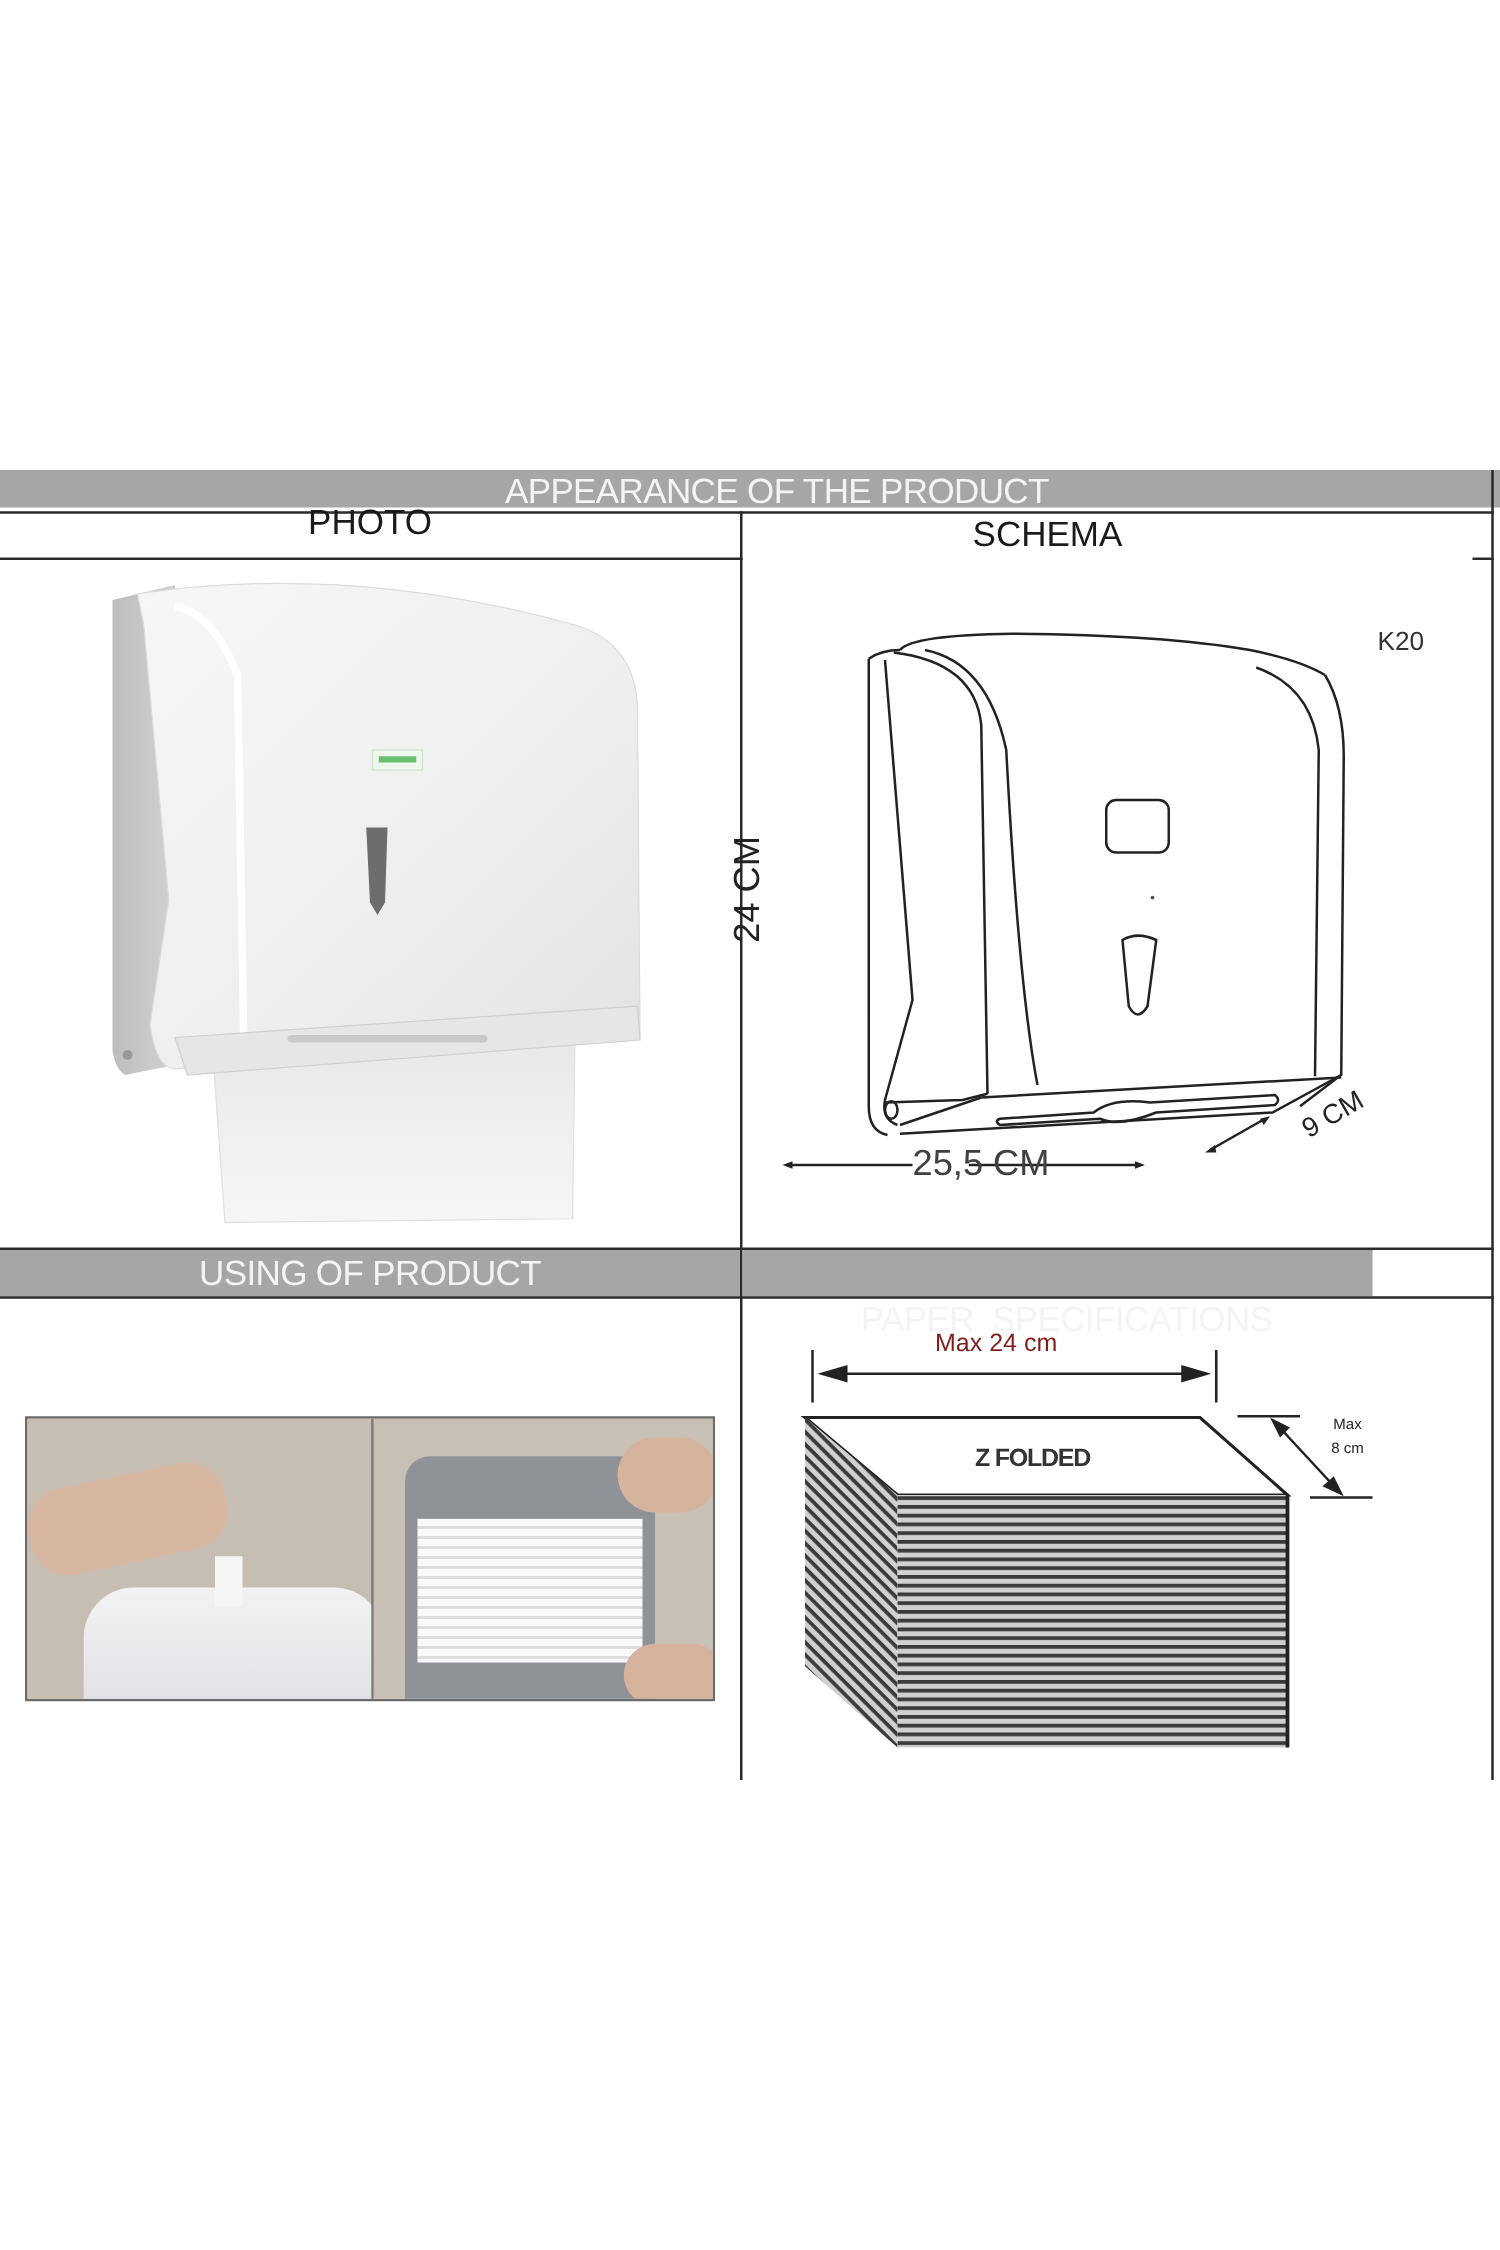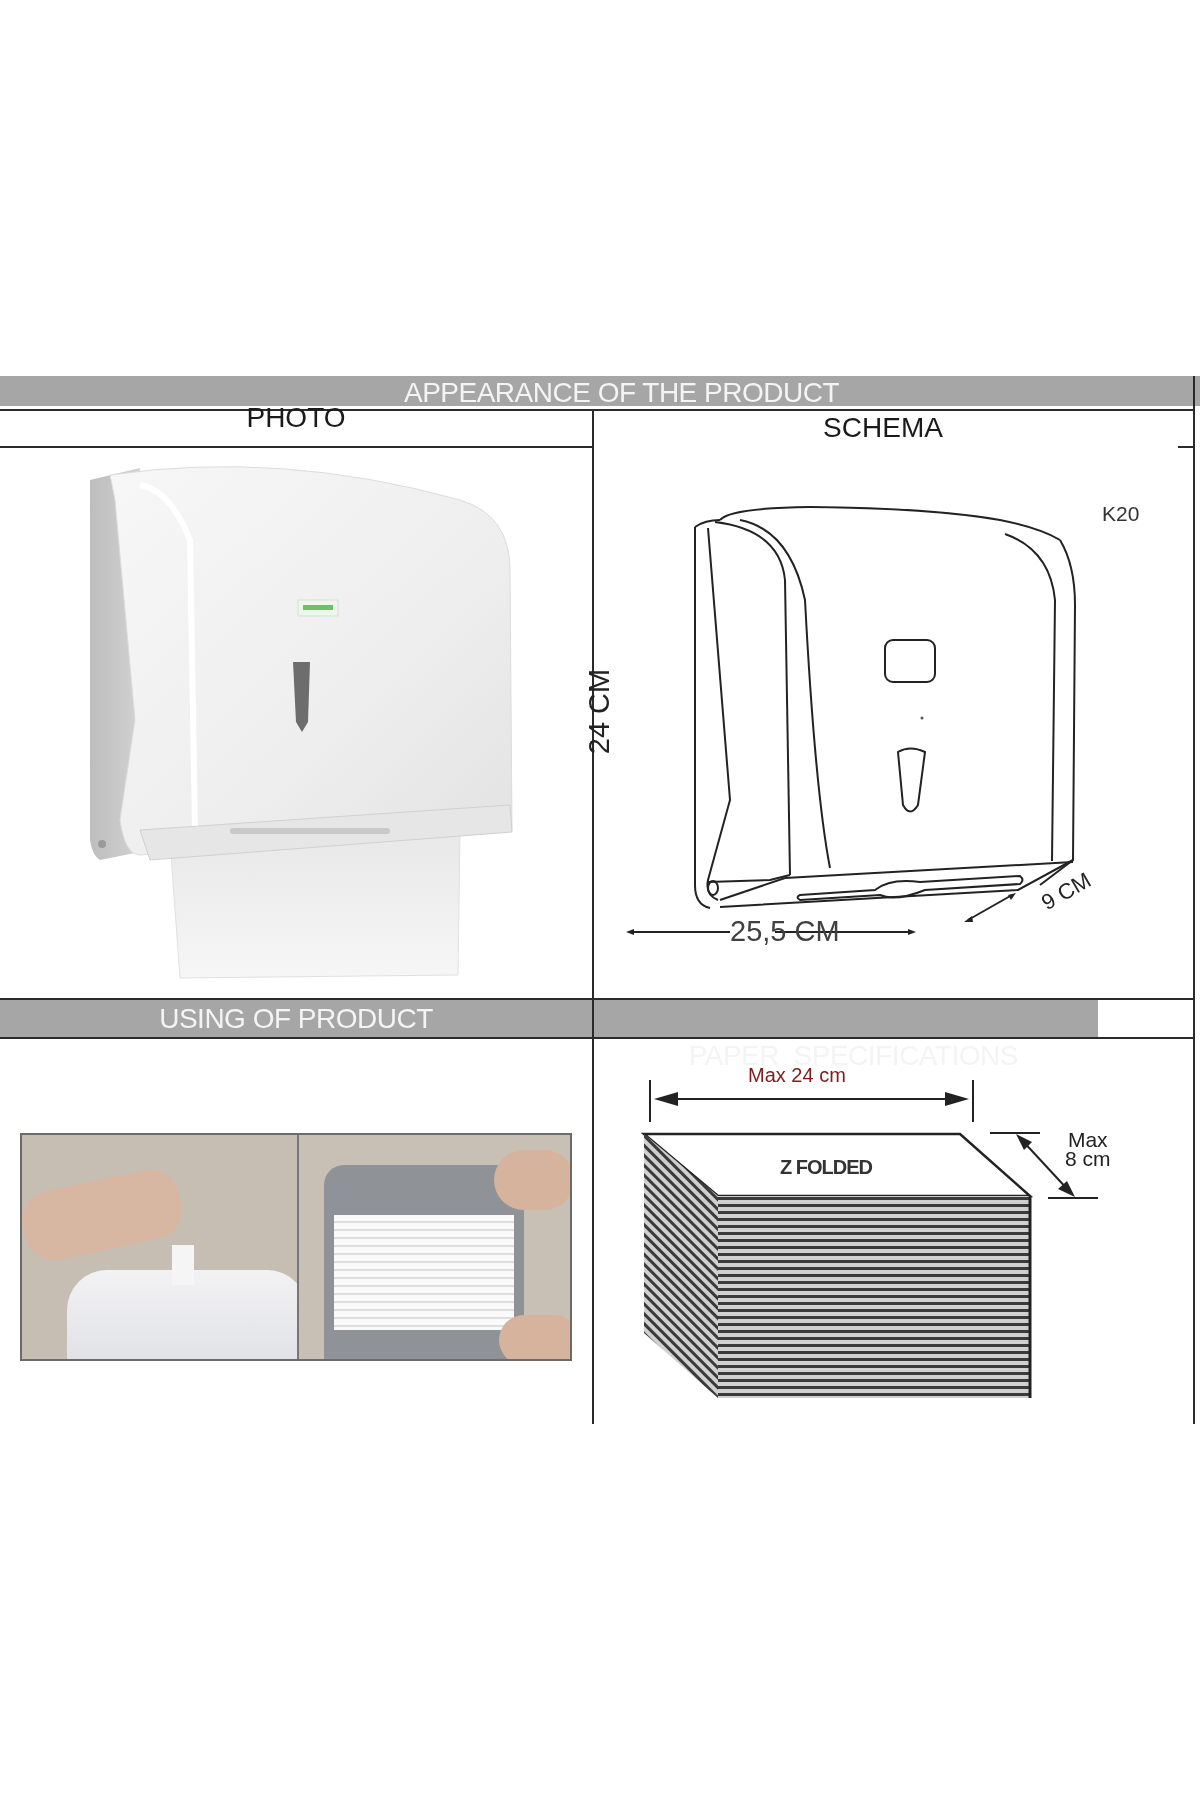--- a/index.html
+++ b/index.html
@@ -13,21 +13,21 @@
 </style>
 </head>
 <body>
 
 <div class="bar" style="left:0; top:376px; width:1195px; height:30px;padding-left:24px;">
   <span>APPEARANCE OF THE PRODUCT</span>
 </div>
 <div class="hline" style="left:0; top:409px; width:1195px;"></div>
 
 <div class="subhead" style="left:0; top:400px; width:592px;">PHOTO</div>
-<div class="subhead" style="left:625px; top:410px; width:516px;">SCHEMA</div>
+<div class="subhead" style="left:580px; top:410px; width:516px;">SCHEMA</div>
 
 <div class="hline" style="left:0; top:446px; width:594px;"></div>
 <div class="hline" style="left:1178px; top:446px; width:17px;"></div>
 
 <div class="vline" style="left:592px; top:409px; height:1015px;"></div>
 <div class="vline" style="left:1193px; top:376px; height:1048px;"></div>
 
 <div class="k20" style="left:1102px; top:458px;margin-top:44px;">K20</div>
 
 <div class="abs" style="left:80px; top:460px; width:460px; height:520px;">
@@ -164,18 +164,18 @@
     <rect x="98" y="146" width="312" height="202" fill="url(#stripes)"></rect>
     <line x1="410" y1="146" x2="410" y2="348" stroke="#222" stroke-width="3"></line>
 
     <line x1="370" y1="83" x2="420" y2="83" stroke="#222" stroke-width="2"></line>
     <line x1="428" y1="148" x2="478" y2="148" stroke="#222" stroke-width="2"></line>
     <line x1="400" y1="88" x2="450" y2="142" stroke="#222" stroke-width="2"></line>
     <polygon points="396,84 412,92 404,100" fill="#222"></polygon>
     <polygon points="455,147 438,139 447,131" fill="#222"></polygon>
   </svg>
   <div class="abs" style="left:128px; top:14px; font-size:20px; color:#7f1d1d;">Max 24 cm</div>
-  <div class="abs" style="left:445px; top:80px; font-size:21px; color:#222; line-height:19px; text-align:center;">
+  <div class="abs" style="left:445px; top:80px; font-size:12px; color:#222; line-height:19px; text-align:center;">
     <div>Max</div>
     <div>8 cm</div>
   </div>
   <div class="abs" style="left:160px; top:106px; font-size:20px; font-weight:bold; color:#333; letter-spacing:-1px;">Z FOLDED</div>
 </div>
 
 </body></html>

